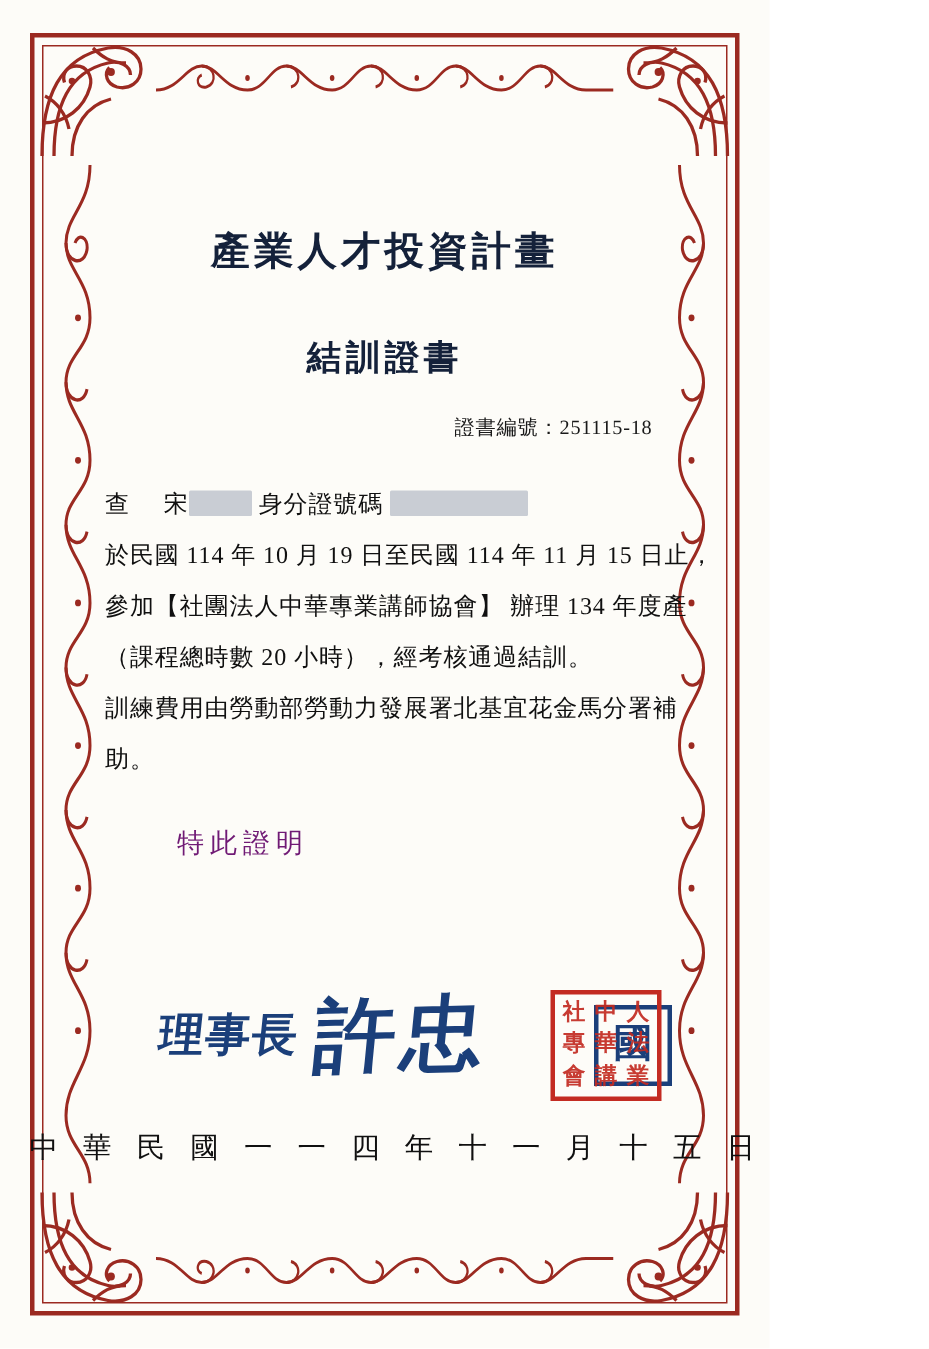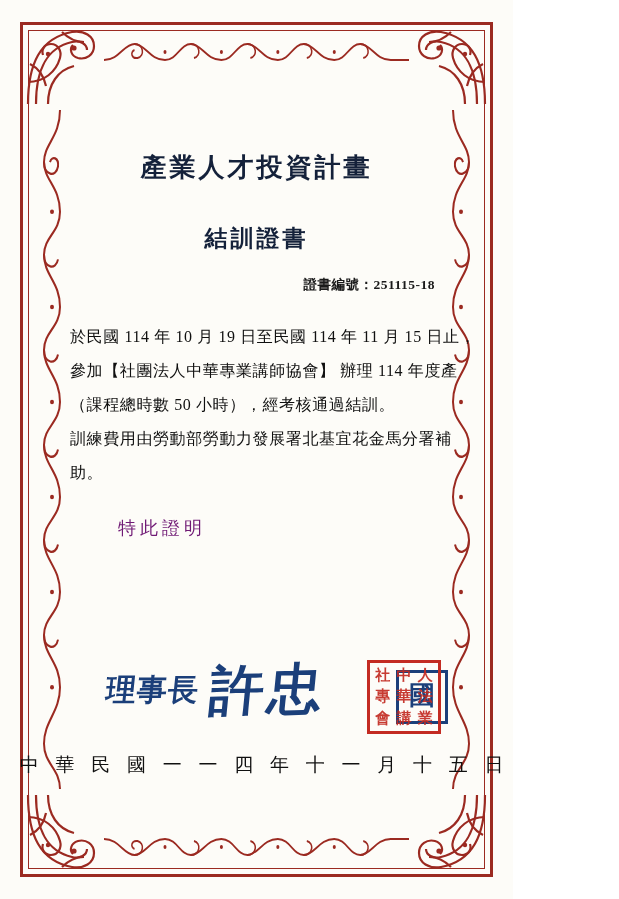--- a/index.html
+++ b/index.html
@@ -95,21 +95,20 @@
     color: #14213a;
     margin: 0 0 22px 0;
   }
 
   .cert-number {
     text-align: right;
     font-size: 13.5px;
     letter-spacing: 0.5px;
     color: #1a1a1a;
     margin: 0 8px 26px 0;
-    font-weight: bold;
   }
 
   .body-text {
     font-size: 16px;
     line-height: 34px;
     letter-spacing: 0.6px;
     color: #101010;
   }
   .body-line { white-space: nowrap; }
 
@@ -337,23 +336,29 @@
   <div class="content">
 
     <h1 class="title-main">產業人才投資計畫</h1>
     <h2 class="title-sub">結訓證書</h2>
 
     <div class="cert-number">
       <span>證書編號：</span><span>251115-18</span>
     </div>
 
     <div class="body-text">
+      <div class="body-line">
+        <span>查</span>
+        <span class="lead-name">宋</span><span class="redacted redact-name"></span>
+        <span>身分證號碼</span>
+        <span class="redacted redact-id"></span>
+      </div>
       <div class="body-line">於民國 114 年 10 月 19 日至民國 114 年 11 月 15 日止，</div>
-      <div class="body-line">參加【社團法人中華專業講師協會】 辦理 114 年度產</div>
-      <div class="body-line">（課程總時數 50 小時），經考核通過結訓。</div>
+      <div class="body-line">參加【社團法人中華專業講師協會】 辦理 134 年度產</div>
+      <div class="body-line">（課程總時數 20 小時），經考核通過結訓。</div>
       <div class="body-line">訓練費用由勞動部勞動力發展署北基宜花金馬分署補</div>
       <div class="body-line">助。</div>
     </div>
 
     <div class="attest">特此證明</div>
   </div>
 
   <div class="sign-row">
     <div class="sign-label">理事長</div>
     <div class="sign-name">許忠</div>

